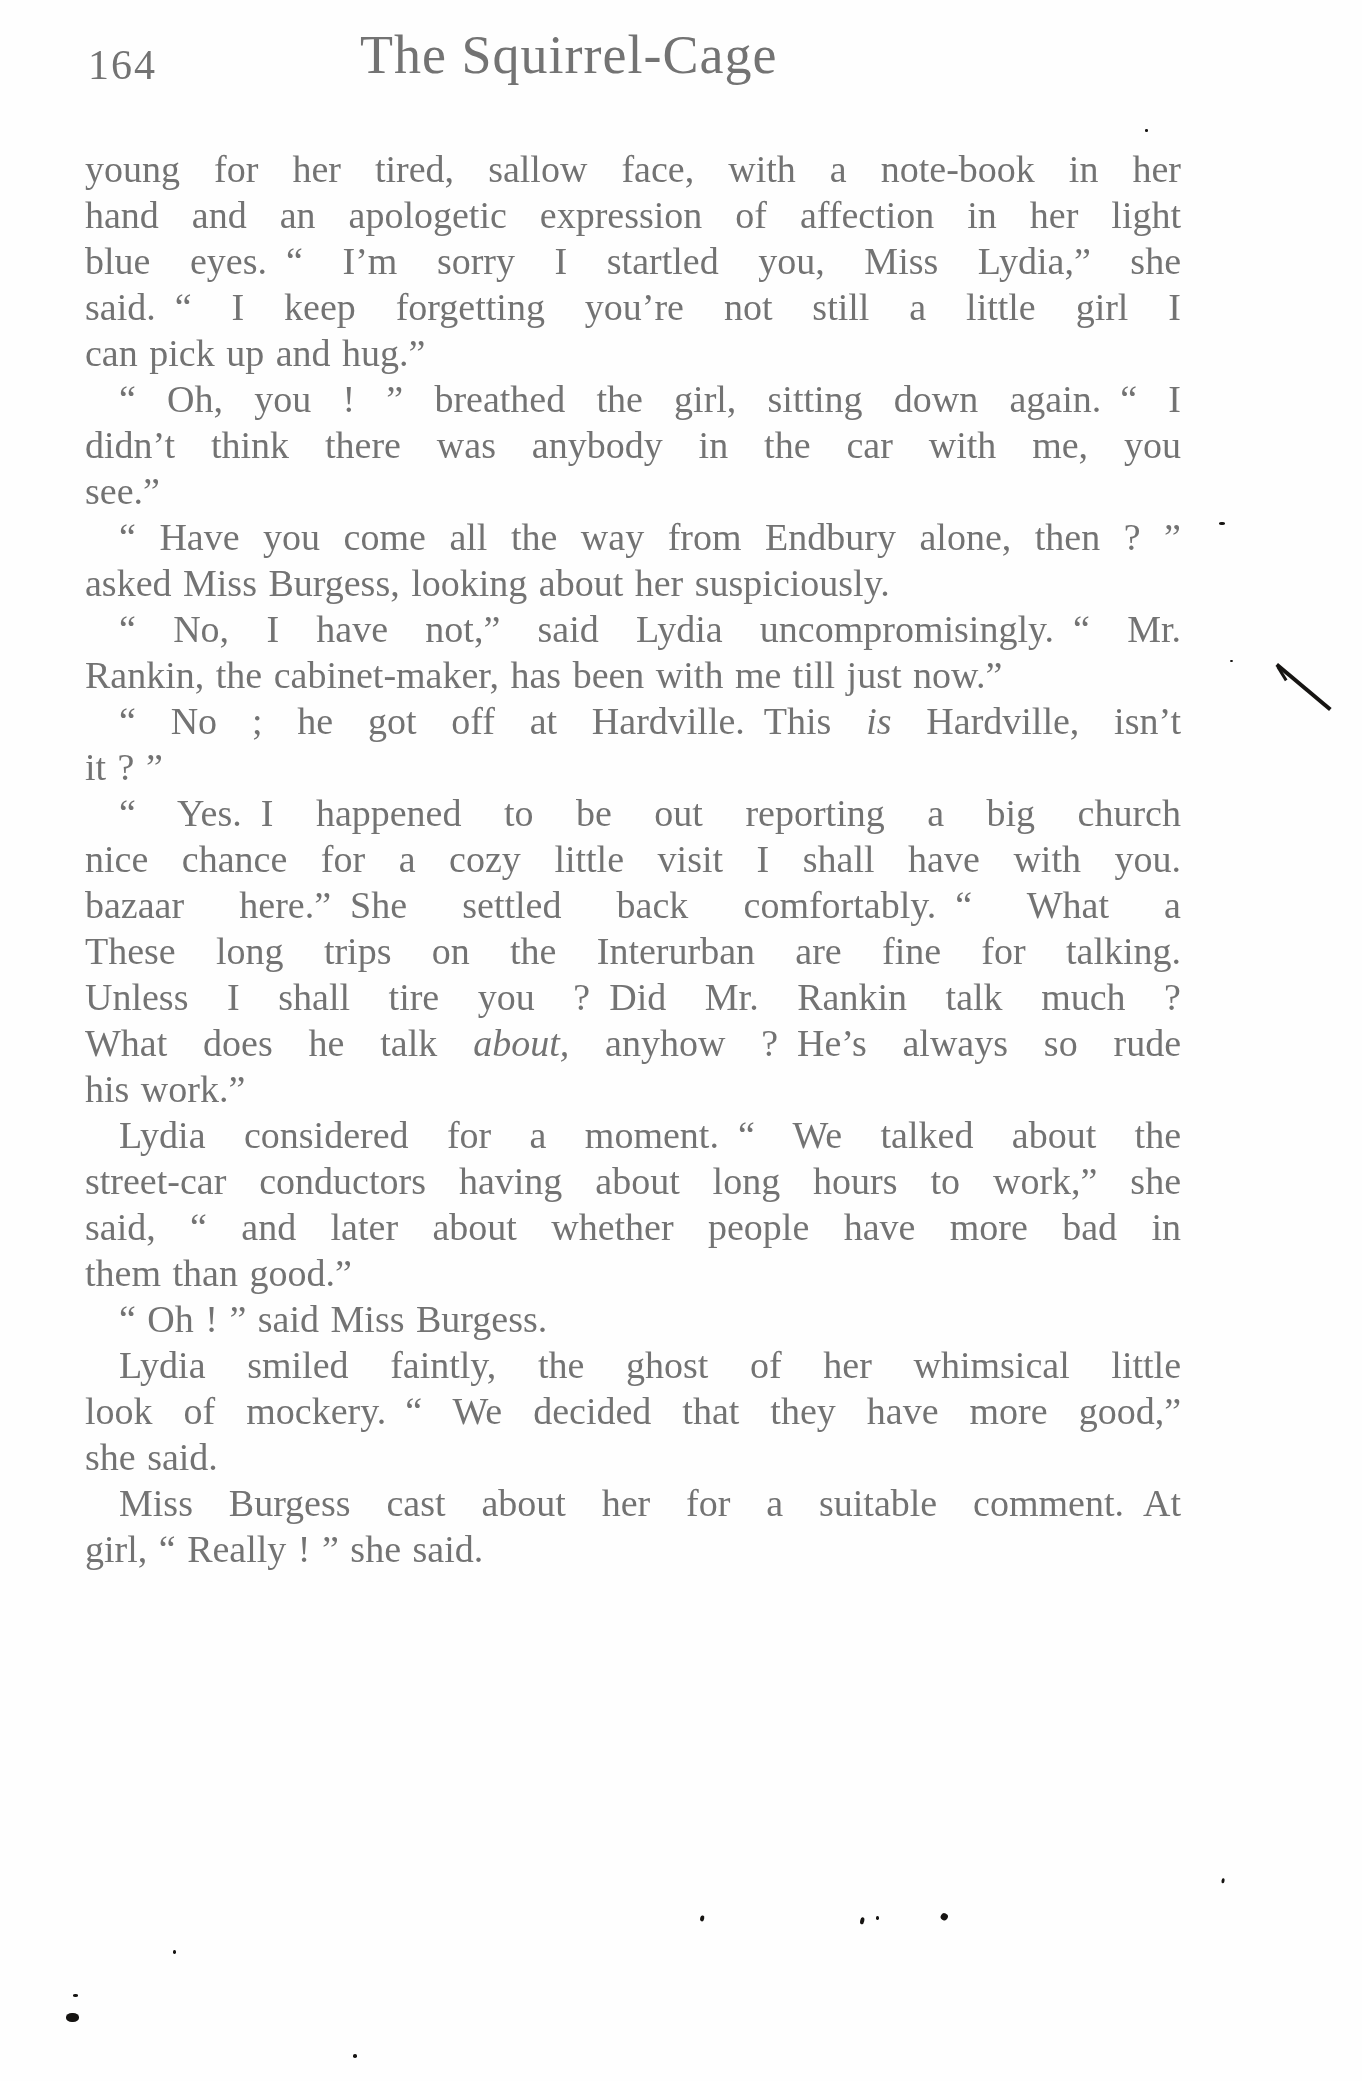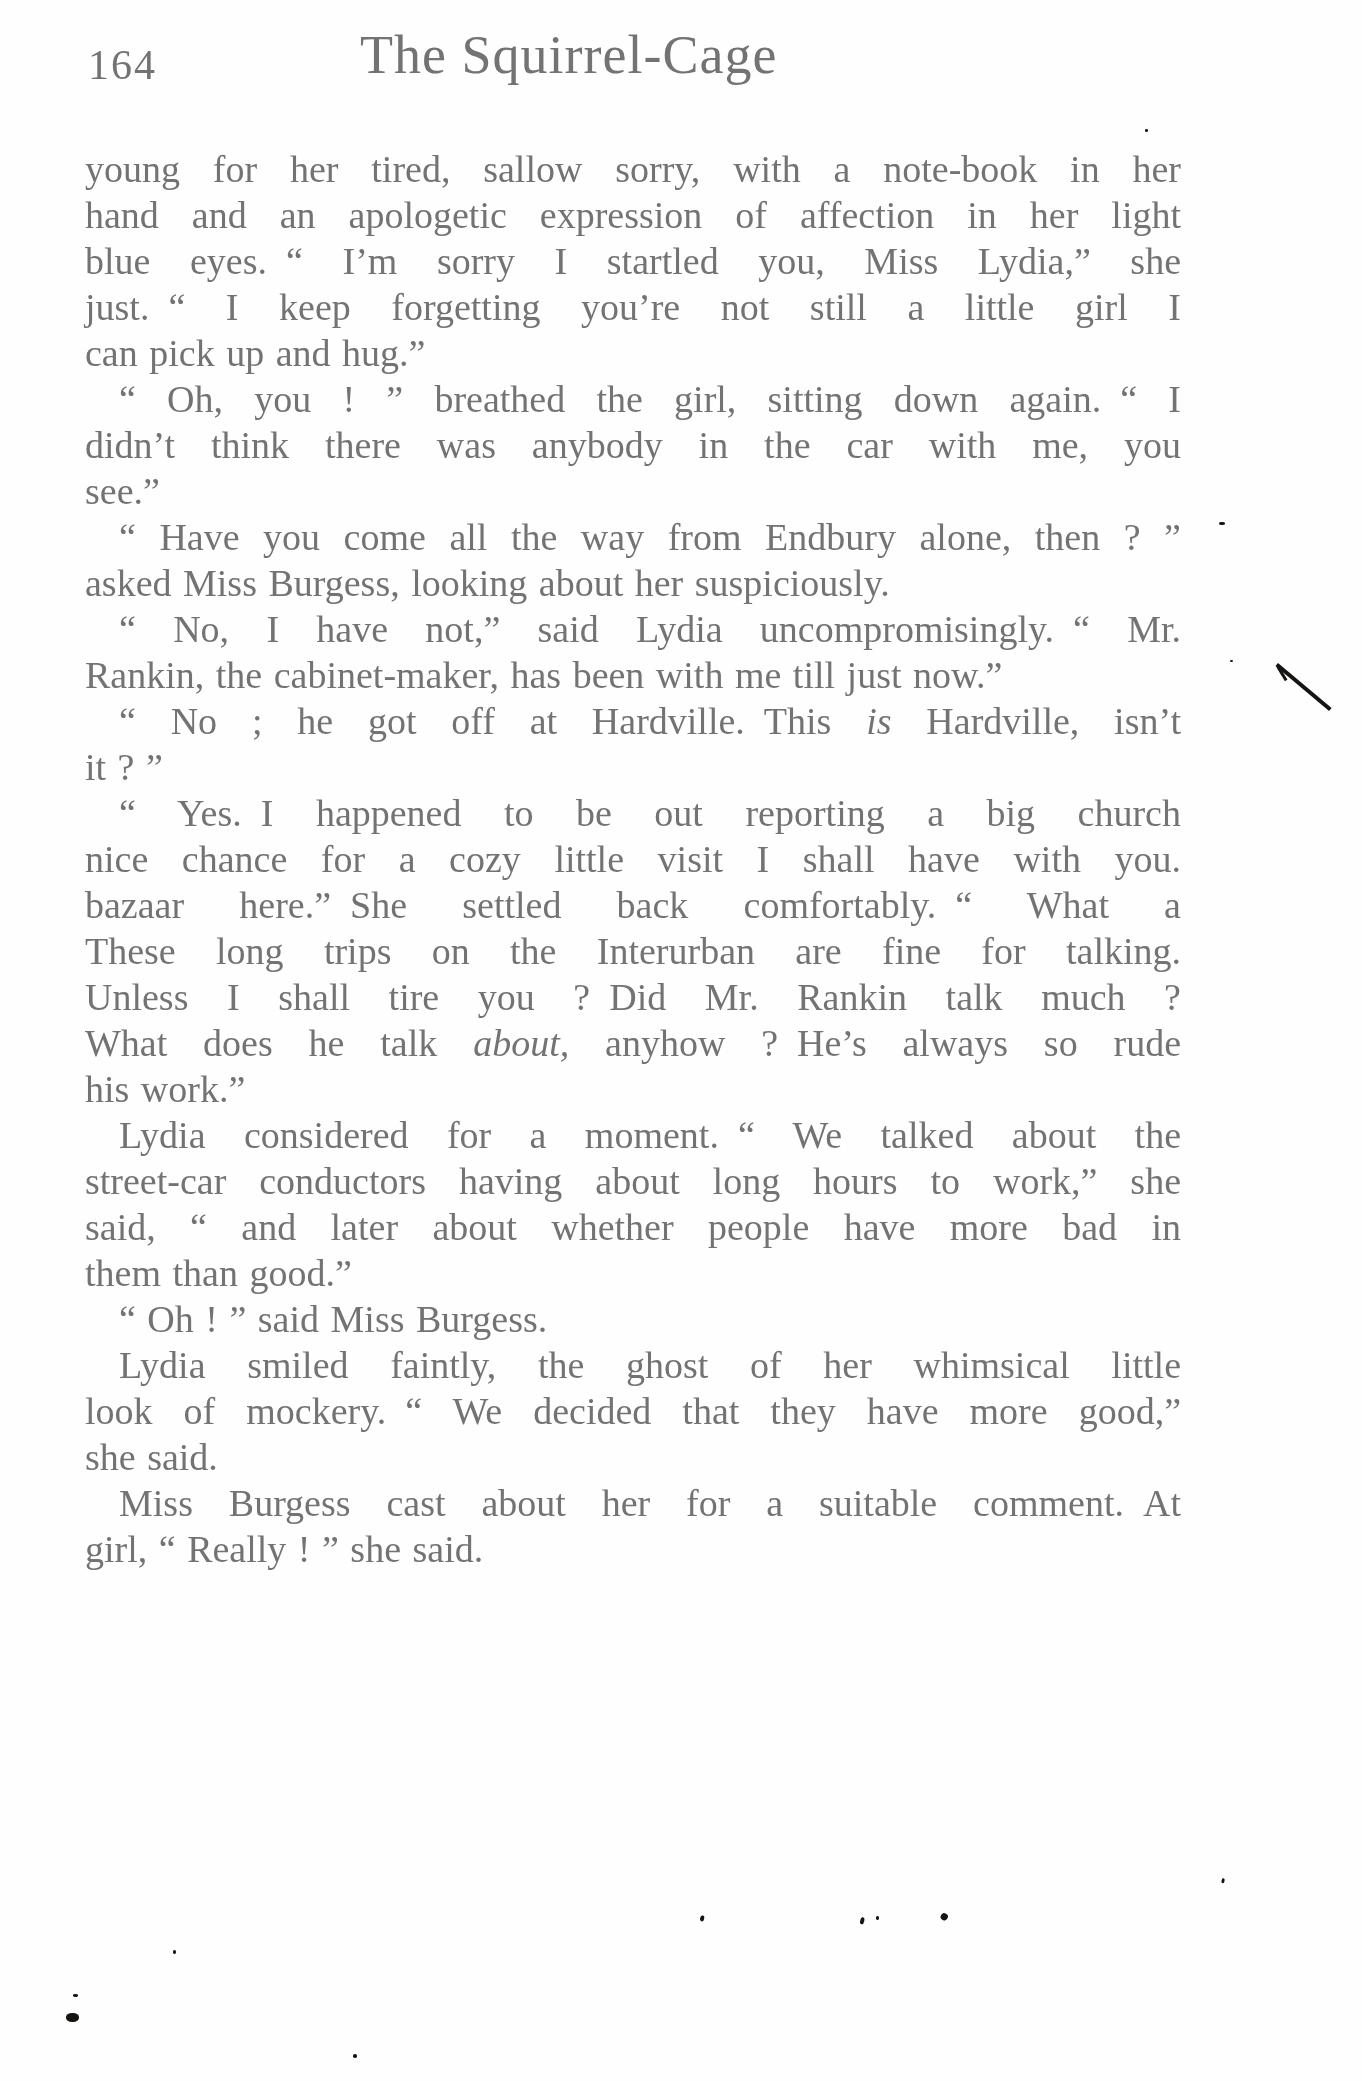--- a/index.html
+++ b/index.html
@@ -52,24 +52,24 @@
   }
   .speck { border-radius: 45%; }
 </style>
 </head>
 <body>
 
 <div class="page">
   <div class="page-number">164</div>
   <div class="page-title">The Squirrel-Cage</div>
   <div class="body-text">
-      <div class="line">young for her tired, sallow sorry, with a note-book in her</div>
+      <div class="line">young for her tired, sallow face, with a note-book in her</div>
       <div class="line">hand and an apologetic expression of affection in her light</div>
       <div class="line">blue eyes. “ I’m sorry I startled you, Miss Lydia,” she</div>
-      <div class="line">just. “ I keep forgetting you’re not still a little girl I</div>
+      <div class="line">said. “ I keep forgetting you’re not still a little girl I</div>
       <div class="line end">can pick up and hug.”</div>
       <div class="line ind">“ Oh, you ! ” breathed the girl, sitting down again. “ I</div>
       <div class="line">didn’t think there was anybody in the car with me, you</div>
       <div class="line end">see.”</div>
       <div class="line ind">“ Have you come all the way from Endbury alone, then ? ”</div>
       <div class="line end">asked Miss Burgess, looking about her suspiciously.</div>
       <div class="line ind">“ No, I have not,” said Lydia uncompromisingly. “ Mr.</div>
       <div class="line end">Rankin, the cabinet-maker, has been with me till just now.”</div>
       <div class="line ind">“ No ; he got off at Hardville. This <em>is</em> Hardville, isn’t</div>
       <div class="line end">it ? ”</div>

